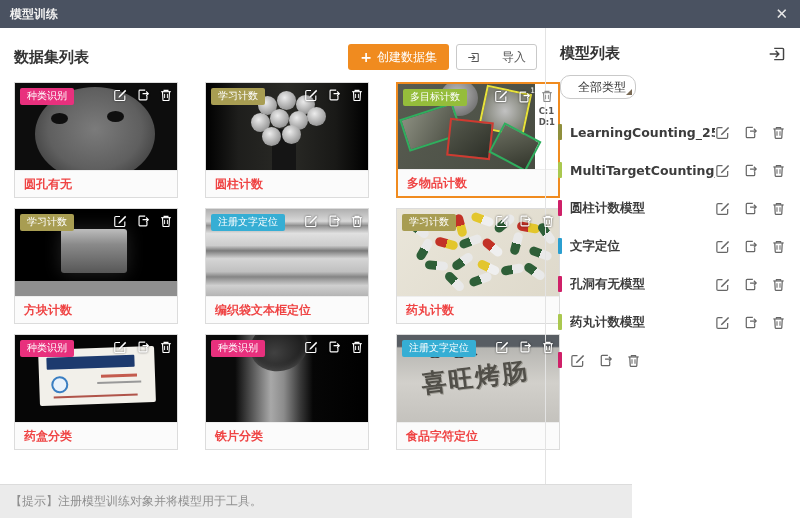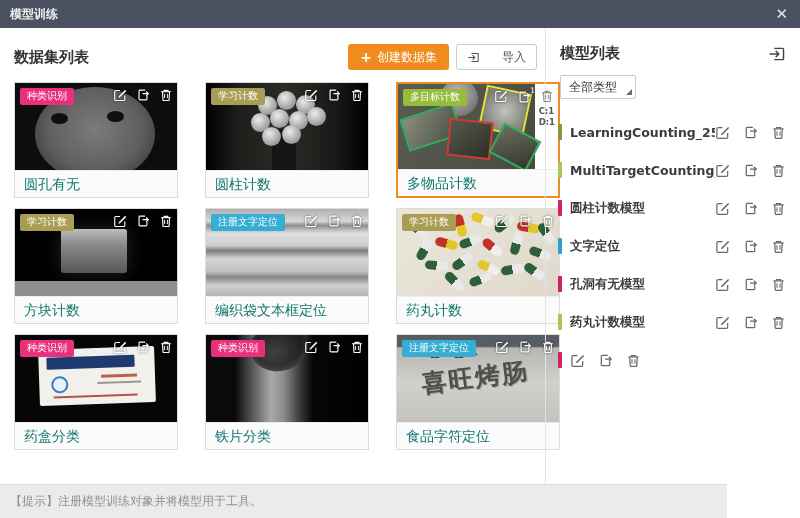--- a/index.html
+++ b/index.html
@@ -31,22 +31,22 @@
     font-size:12px; padding:0 10px; display:flex; align-items:center; gap:22px; cursor:pointer;
     font-family:inherit; }
   .btn-outline svg { width:13px; height:13px; color:#555; }
 
   
   .grid { margin-left:14px; display:grid; grid-template-columns:repeat(3,164px); gap:10px 27px; }
   .card { position:relative; width:164px; height:116px; border:1px solid #dcdcdc; background:#fff; cursor:pointer; }
   .card.selected { border:2px solid #f08b1f; }
   .thumb { position:relative; height:87px; overflow:hidden; background:#111; }
   .card.selected .thumb { height:85px; }
-  .card-title { height:27px; line-height:26px; padding-left:9px; font-size:14px; color:#0f766e;
-    background:#fbfbfb; border-top:1px solid #eee; white-space:nowrap; overflow:hidden; }
+  .card-title { height:27px; line-height:26px; padding-left:9px; font-size:12px; color:#ef4444;
+    background:#fbfbfb; border-top:1px solid #eee; white-space:nowrap; overflow:hidden;font-weight:bold; }
   .badge { position:absolute; left:5px; top:5px; z-index:5; color:#fff; font-size:10px;
     padding:2px 7px; border-radius:2px; line-height:1.25; }
   .card-icons { position:absolute; right:4px; top:5px; z-index:6; display:flex; gap:9px; align-items:flex-start; }
   .cicon { width:14px; height:14px; color:#fff; cursor:pointer;
     filter:drop-shadow(0 0 1px rgba(0,0,0,.6)); }
   .cicon.dark { color:#8a8a8a; filter:none; }
   .copy-wrap { position:relative; }
   .copy-sup { position:absolute; right:-4px; top:-3px; font-size:7.5px; color:#fff; }
   .side-note { position:absolute; right:3px; top:22px; z-index:5; font-size:8.5px; color:#555;
     line-height:11px; font-weight:700; }
@@ -97,38 +97,38 @@
   .t9 { background:linear-gradient(180deg,#585d63 0%,#585d63 13%,#b7b6b2 15%,#d2d0cb 55%,#c4c2bd 100%); }
   .t9 .big { position:absolute; left:24px; top:26px; font-size:25px; font-weight:700; color:#514f49;
     transform:rotate(-7deg); letter-spacing:2px; text-shadow:1px 1px 0 #a19f98; white-space:nowrap; }
   .t9 .squig { position:absolute; left:18px; top:13px; width:64px; height:10px; color:#3c3c3c; }
 
   
   .rp-header { display:flex; align-items:center; justify-content:space-between; padding:16px 4px 12px 2px; }
   .rp-header h2 { font-size:15px; color:#333; font-weight:700; }
   .rp-header .imp { width:18px; height:18px; color:#444; cursor:pointer; }
   .filters { display:flex; gap:8px; padding-left:2px; }
-  .dd { position:relative; width:76px; height:24px; border:1px solid #c9c9c9; border-radius:2px;
-    font-size:12px; color:#333; line-height:22px; padding-left:8px; background:#fff; cursor:pointer; }
+  .dd { position:relative; width:76px; height:24px; border:1px solid #c9c9c9; border-radius:10px;
+    font-size:12px; color:#333; line-height:22px; padding-left:8px; background:#fff; cursor:pointer;text-align:center; }
   .dd:after { content:""; position:absolute; right:3px; bottom:3px; width:0; height:0;
     border-left:6px solid transparent; border-bottom:6px solid #7a6a55; }
   .search { position:relative; flex:1; height:24px; }
   .search input { width:100%; height:24px; border:1px solid #c9c9c9; border-radius:2px;
     font-size:12px; color:#333; padding:0 26px 0 8px; font-family:inherit; outline:none; }
   .search input::placeholder { color:#b5b5b5; }
   .search .sic { position:absolute; right:6px; top:4px; width:15px; height:15px; color:#888; }
   .mlist { margin-top:14px; }
   .mrow { display:flex; align-items:center; height:38px; cursor:pointer; }
   .mbar { width:4px; height:16px; border-radius:1px; margin-right:8px; flex:none; }
   .mname { flex:1; font-size:12.5px; font-weight:700; color:#3c3c3c; white-space:nowrap; overflow:hidden; }
   .micons { display:flex; gap:13px; margin-right:4px; }
   .micon { width:15px; height:15px; color:#666; cursor:pointer; }
 
   
-  .statusbar { position:absolute; left:0; top:484px; width:727px; height:34px; background:#ebebeb;
+  .statusbar { position:absolute; left:0; top:484px; width:632px; height:34px; background:#ebebeb;
     border-top:1px solid #dcdcdc; display:flex; align-items:center; padding-left:10px; }
   .statusbar span { font-size:12px; color:#8f8f8f; }
 </style>
 </head>
 <body>
 
 <svg width="0" height="0" style="position:absolute">
   <defs>
     <symbol id="i-edit" viewBox="0 0 16 16">
       <path d="M13.5 8.5V13a1.3 1.3 0 0 1-1.3 1.3H3.3A1.3 1.3 0 0 1 2 13V4.1a1.3 1.3 0 0 1 1.3-1.3H8" fill="none" stroke="currentColor" stroke-width="1.3"></path>

